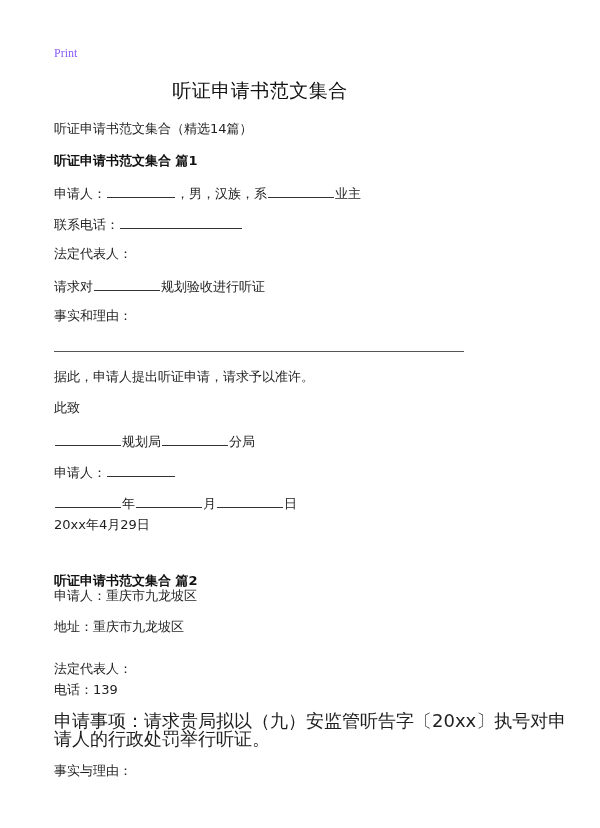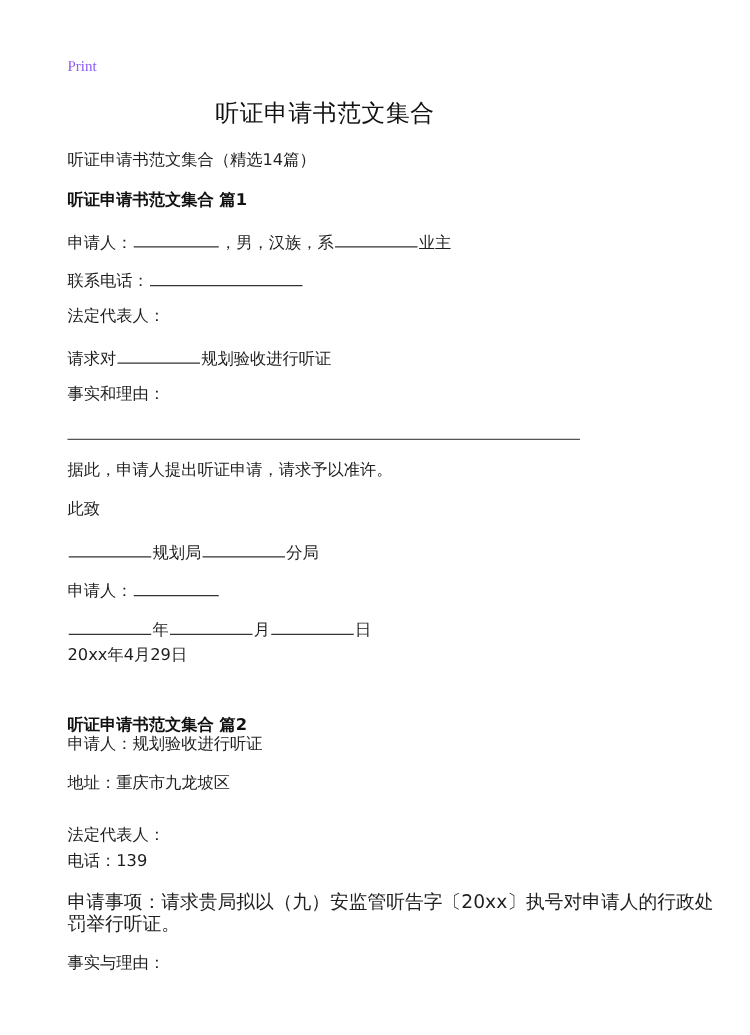--- a/index.html
+++ b/index.html
@@ -30,21 +30,21 @@
     }
     .w66 { width: 66px; }
     .w68 { width: 68px; }
     .w122 { width: 122px; }
     .long-rule {
       position: absolute; left: 54px; top: 351px; width: 410px;
       border-top: 1.5px solid #555;
     }
     .wrap {
       position: absolute; left: 54px; width: 520px;
-      font-size: 15px; line-height: 18px; color: #1e1e1e;
+      font-size: 18px; line-height: 18px; color: #1e1e1e;
       white-space: normal;
     }
   </style>
 </head>
 <body>
 
 <div>
 
   <div class="print-label">Print</div>
 
@@ -85,21 +85,21 @@
   </div>
 
   <div class="line" style="top:493px;">
     <span class="blank w66"></span><span>年</span><span class="blank w66"></span><span>月</span><span class="blank w66"></span><span>日</span>
   </div>
 
   <div class="line" style="top:516px;">20xx年4月29日</div>
 
   <div class="line bold" style="top:556px;margin-top:16px;">听证申请书范文集合 篇2</div>
 
-  <div class="line" style="top:587px;">申请人：规划验收进行听证</div>
+  <div class="line" style="top:587px;">申请人：重庆市九龙坡区</div>
 
   <div class="line" style="top:618px;">地址：重庆市九龙坡区</div>
 
   <div class="line" style="top:660px;">法定代表人：</div>
 
   <div class="line" style="top:681px;">电话：139</div>
 
   <div class="wrap" style="top:712px;">申请事项：请求贵局拟以（九）安监管听告字〔20xx〕执号对申请人的行政处罚举行听证。</div>
 
   <div class="line" style="top:762px;">事实与理由：</div>

